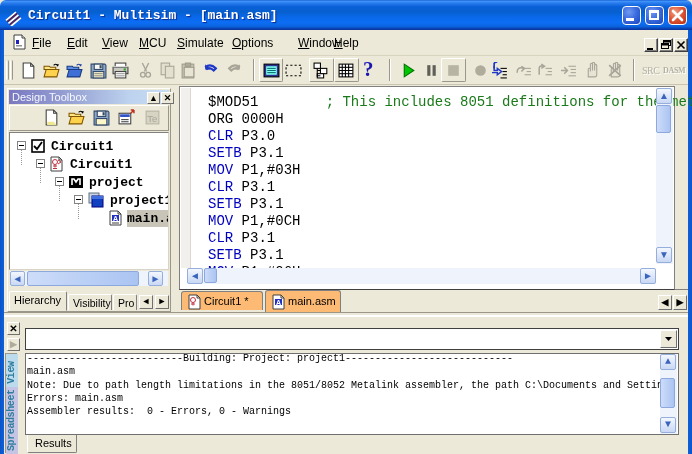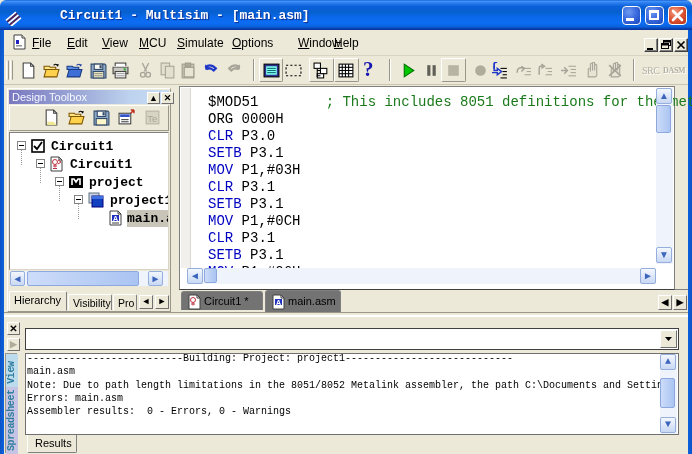--- a/index.html
+++ b/index.html
@@ -10,21 +10,20 @@
   #titlebar {
     left:0; top:0; width:692px; height:30px;
     background: linear-gradient(to bottom, #1E65D8 0%, #3E92F8 5%, #2D7FF0 9%, #0A60D8 22%, #0760CE 40%, #0A68E8 55%, #0C6DF4 75%, #0B64E0 88%, #0A47B8 94%, #0A2F9A 100%);
     border-radius:6px 6px 0 0;
   }
   #titleicon { left:5px; top:8px; width:18px; height:18px; }
   #titletext {
     left:28px; top:8px; color:#fff; font-family:"Liberation Mono", monospace;
     font-weight:bold; font-size:13px; letter-spacing:0px;
     text-shadow:1px 1px 1px #0a2a8a;
-    margin-left:32px;
   }
   .tbtn {
     top:6px; width:19px; height:19px; border-radius:4px;
     border:1px solid #fff;
   }
   .tbtn.blue { background: radial-gradient(circle at 35% 30%, #6F9BF0 0%, #3D6CE0 45%, #2454C8 80%, #1C48B8 100%); }
   .tbtn.red  { background: radial-gradient(circle at 35% 30%, #F0A080 0%, #E05838 45%, #C63C1C 80%, #B03418 100%); }
   
   #bleft  { left:0; top:30px; width:4px; height:424px; background:linear-gradient(to right,#0B52C8,#0C63DC); }
   #bright { left:688px; top:30px; width:4px; height:424px; background:linear-gradient(to left,#0B52C8,#0C63DC); }
@@ -77,21 +76,21 @@
   .kw { color:#0000C0; }
   .cm { color:#1A7A1A; }
   
   .sb-track-v { background:#EFF3FB; }
   .sb-track-h { background:#EFF3FB; }
   .sb-btn { position:absolute; width:16px; height:16px; border-radius:2px;
      background:linear-gradient(to bottom,#F3F7FE,#C9D8F4); border:1px solid #96AEDB;
      color:#3B64BC; font-size:10px; line-height:14px; text-align:center; font-weight:bold;}
   .sb-thumb { position:absolute; border-radius:2px; background:linear-gradient(to right,#CDDCF9,#AAC4F2); border:1px solid #8CA8DF; }
   
-  .etab { position:absolute; height:22px; background:#737373; border:1px solid #808080; border-bottom:none;
+  .etab { position:absolute; height:22px; background:#fdba74; border:1px solid #808080; border-bottom:none;
      border-radius:3px 3px 0 0; font-size:11px; padding:4px 6px 0 22px; }
   
   #bottom { left:4px; top:315px; width:684px; height:139px; background:#ECE9D8; border-top:2px solid #fff; }
   #combo { position:absolute; left:21px; top:11px; width:654px; height:22px; background:#fff; border:1px solid #404040; }
   #combotext { position:absolute; left:5px; top:3px; font-weight:bold; font-size:12.5px; }
   #combobtn { position:absolute; right:1px; top:1px; width:17px; height:18px; background:#ECE9D8;
      border:1px solid #fff; border-right-color:#707070; border-bottom-color:#707070; }
   #output { position:absolute; left:21px; top:36px; width:654px; height:82px; background:#fff; border:1px solid #707070;
      font-family:Liberation Mono, monospace; font-size:10px; line-height:13.3px; white-space:pre; padding:0 0 0 1px;}
   #vtab { position:absolute; left:1px; top:36px; width:12px; height:100px;

